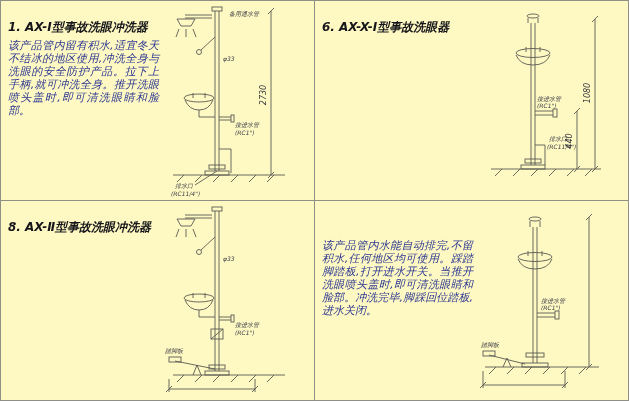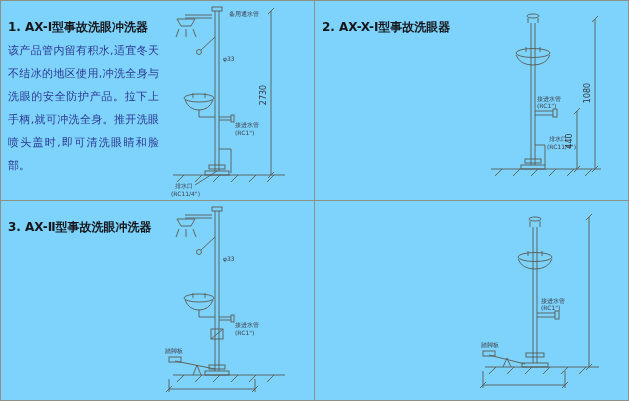--- a/index.html
+++ b/index.html
@@ -6,30 +6,30 @@
   body{
     width:629px;height:401px;
     background:#e9e9e4;
     font-family:"DejaVu Sans","Liberation Sans",sans-serif;
   }
   .sheet{
     position:relative;width:627px;height:399px;
     border:1px solid #8f8f88;background:#fcfcf8;
     display:grid;grid-template-columns:314px 313px;grid-template-rows:200px 199px;
   }
-  .panel{position:relative;overflow:hidden;background:#7dd3fc;}
+  .panel{position:relative;overflow:hidden;background:#fef9c3;font-style:italic;}
   .panel.br{border-right:1px solid #8f8f88;}
   .panel.bb{border-bottom:1px solid #8f8f88;}
   .title{
     position:absolute;top:6px;left:7px;
     font-size:12px;font-weight:700;color:#15151a;white-space:nowrap;
   }
   .desc{
     position:absolute;top:27px;left:7px;width:151px;
-    font-size:11px;line-height:23px;color:#2c3792;text-align:justify;
+    font-size:11px;line-height:13px;color:#2c3792;text-align:justify;
   }
   svg.drawing{position:absolute;}
   svg.drawing line,svg.drawing path,svg.drawing rect,
   svg.drawing ellipse,svg.drawing circle{fill:none;stroke:#5a5a52;stroke-width:0.9;}
   svg.drawing text{fill:#3c3c46;font-size:6.5px;font-family:inherit;stroke:none;}
   svg.drawing text.dim{font-size:8px;fill:#33333d;}
   svg.drawing text.sm{font-size:6px;}
 </style>
 </head>
 <body>
@@ -82,21 +82,21 @@
       <text class="sm" x="70" y="13">备用通水管</text>
       <text class="sm" x="64" y="58">φ33</text>
       <text class="sm" x="76" y="124">接进水管</text>
       <text class="sm" x="76" y="132">(RC1")</text>
       <text class="sm" x="16" y="185">排水口</text>
       <text class="sm" x="12" y="193">(RC11/4")</text>
     </svg>
   </section>
 
   <section class="panel bb">
-    <h3 class="title">2. AX-X-Ⅰ型事故洗眼器</h3>
+    <h3 class="title">6. AX-X-Ⅰ型事故洗眼器</h3>
     <svg class="drawing" style="right:3px;top:4px;" width="146" height="192" viewBox="0 0 146 192">
       <g>
         <line x1="52" y1="18" x2="52" y2="160"></line>
           <line x1="56" y1="18" x2="56" y2="160"></line>
         <ellipse cx="54" cy="11" rx="6" ry="2"></ellipse>
         <line x1="49" y1="13" x2="49" y2="18"></line>
           <line x1="59" y1="13" x2="59" y2="18"></line>
         <ellipse cx="54" cy="48" rx="17" ry="4.5"></ellipse>
         <path d="M37 50 Q41 60 54 60 Q67 60 71 50"></path>
         <line x1="47" y1="42" x2="47" y2="47"></line>
@@ -128,21 +128,21 @@
       <text class="dim" transform="rotate(-90 111 88)" x="111" y="88" text-anchor="middle">1080</text>
       <text class="dim" transform="rotate(-90 93 136)" x="93" y="136" text-anchor="middle">440</text>
       <text class="sm" x="58" y="96">接进水管</text>
       <text class="sm" x="58" y="103">(RC1")</text>
       <text class="sm" x="70" y="136">排水口</text>
       <text class="sm" x="68" y="144">(RC11/4")</text>
     </svg>
   </section>
 
   <section class="panel br">
-    <h3 class="title">3. AX-Ⅱ型事故洗眼冲洗器</h3>
+    <h3 class="title">8. AX-Ⅱ型事故洗眼冲洗器</h3>
     <svg class="drawing" style="right:3px;top:2px;" width="152" height="196" viewBox="0 0 152 196">
       <g>
         <line x1="56" y1="8" x2="56" y2="168"></line>
           <line x1="60" y1="8" x2="60" y2="168"></line>
         <rect x="53" y="4" width="10" height="4"></rect>
         <line x1="26" y1="12" x2="53" y2="12"></line>
           <line x1="26" y1="15" x2="53" y2="15"></line>
         <path d="M18 16 h18 l-4 7 h-10 z"></path>
         <line x1="20" y1="26" x2="17" y2="34"></line>
           <line x1="27" y1="26" x2="27" y2="34"></line>
@@ -182,20 +182,21 @@
           <line x1="93" y1="189" x2="99" y2="183"></line>
       </g>
       <text class="sm" x="64" y="58">φ33</text>
       <text class="sm" x="76" y="124">接进水管</text>
       <text class="sm" x="76" y="132">(RC1")</text>
       <text class="sm" x="6" y="150">踏脚板</text>
     </svg>
   </section>
 
   <section class="panel">
+    <p class="desc">该产品管内水能自动排完,不留积水,任何地区均可使用。踩踏脚踏板,打开进水开关。当推开洗眼喷头盖时,即可清洗眼睛和脸部。冲洗完毕,脚踩回位踏板,进水关闭。</p>
     <svg class="drawing" style="right:3px;top:4px;" width="150" height="186" viewBox="0 0 150 186">
       <g>
         <line x1="58" y1="22" x2="58" y2="158"></line>
           <line x1="62" y1="22" x2="62" y2="158"></line>
         <ellipse cx="60" cy="14" rx="6" ry="2"></ellipse>
         <line x1="55" y1="16" x2="55" y2="22"></line>
           <line x1="65" y1="16" x2="65" y2="22"></line>
         <ellipse cx="60" cy="52" rx="17" ry="4.5"></ellipse>
         <path d="M43 54 Q47 64 60 64 Q73 64 77 54"></path>
         <line x1="53" y1="46" x2="53" y2="51"></line>

